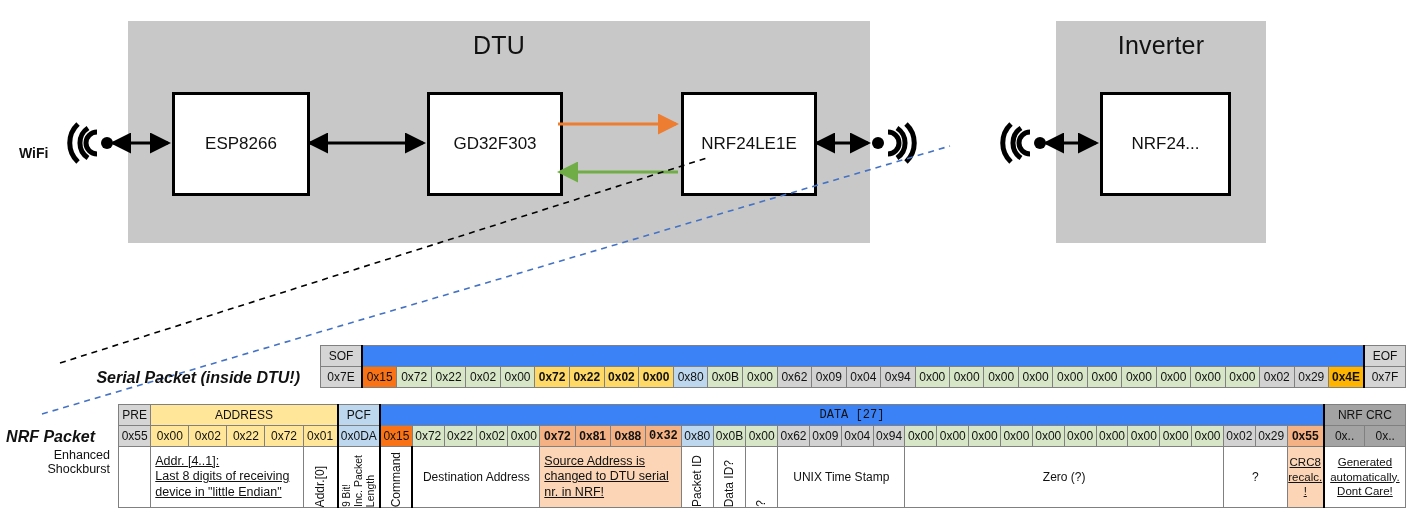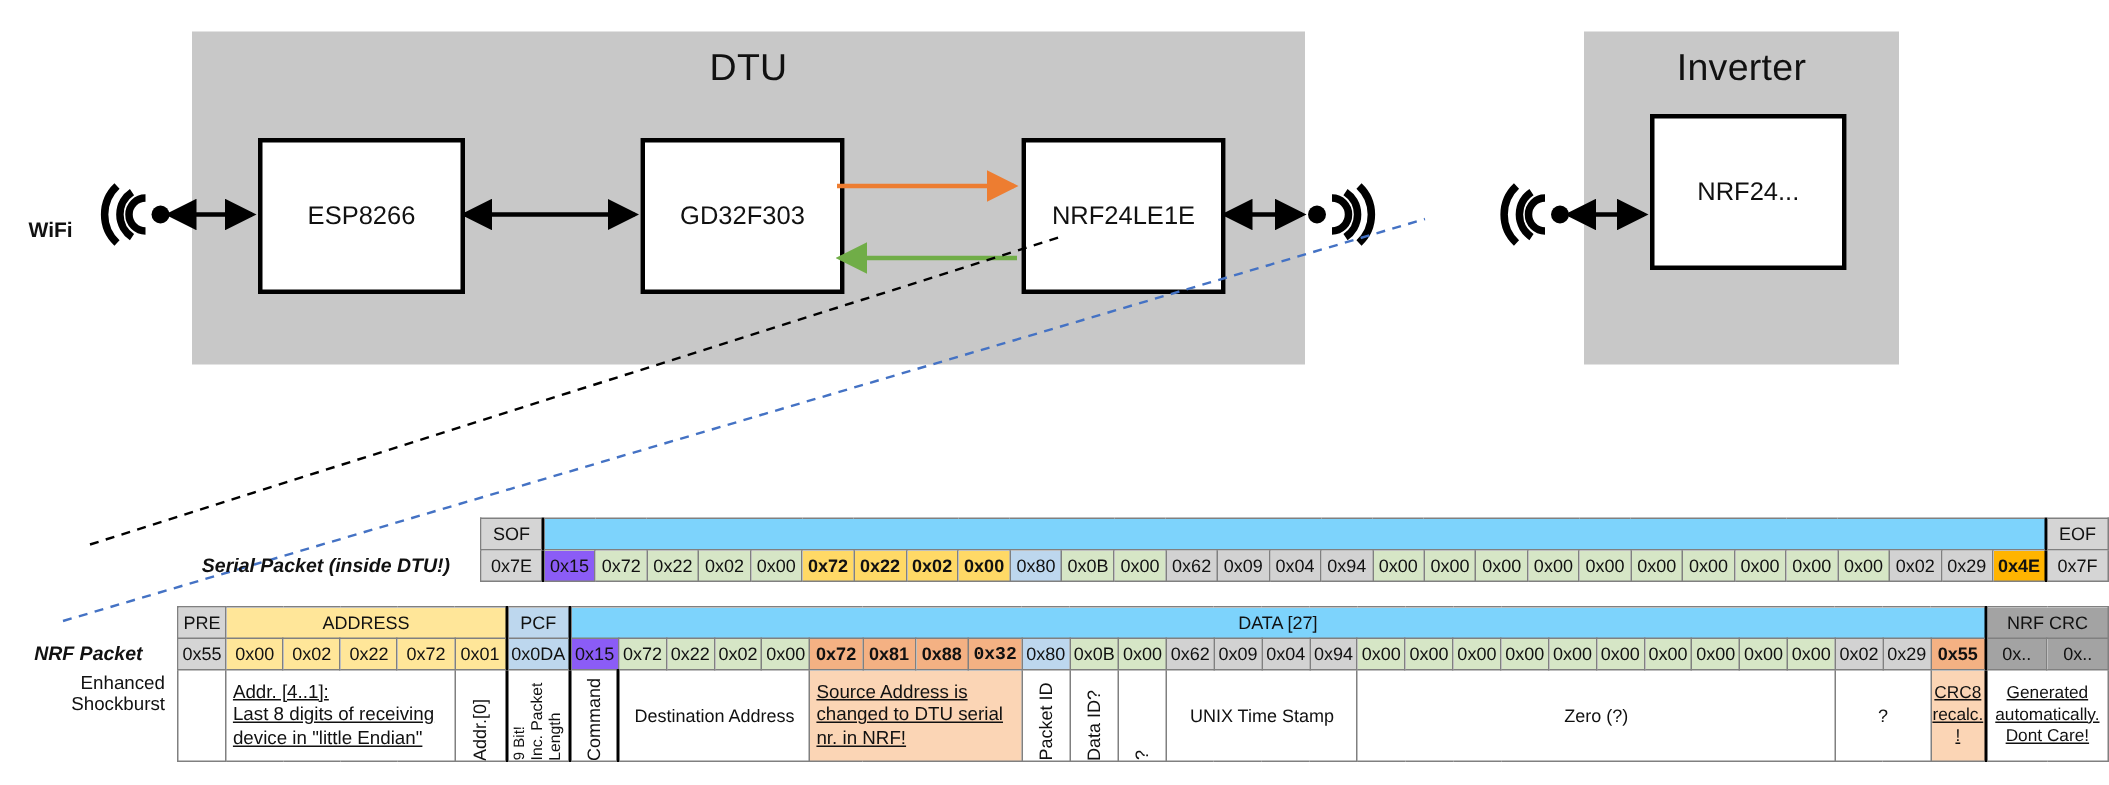--- a/index.html
+++ b/index.html
@@ -18,44 +18,44 @@
     position:absolute;background:#ffffff;border:3px solid #000;
     display:flex;align-items:center;justify-content:center;
     font-size:17px;color:#111;
   }
   .wifi-label{position:absolute;font-size:14px;color:#111;}
   svg.ovl{position:absolute;left:0;top:0;width:1406px;height:523px;pointer-events:none;overflow:visible;}
 
   
   #packets{position:absolute;left:0;top:340px;width:1406px;height:183px;}
   .rowlabel{
-    position:absolute;font-size:13px;font-weight:bold;font-style:italic;color:#111;
+    position:absolute;font-size:16px;font-weight:bold;font-style:italic;color:#111;
     text-align:right;
   }
   .plainlabel{position:absolute;font-size:12.5px;color:#111;text-align:right;}
 
   table.pk{border-collapse:collapse;position:absolute;table-layout:fixed;}
   table.pk td{
     border:1px solid #808080;font-size:12px;color:#111;
     text-align:center;vertical-align:middle;height:20px;padding:0;
     white-space:nowrap;overflow:hidden;
   }
   td.gray{background:#d5d5d5;}
-  td.greenD{background:#8b5cf6;}
+  td.greenD{background:#f97316;}
   td.green{background:#d6e6c6;}
   td.grayv{background:#d2d2d2;}
   td.amber{background:#ffd966;font-weight:bold;}
   td.orange{background:#ffb400;font-weight:bold;}
   td.blue{background:#bdd7ee;}
   td.blueHdr{background:#a3a3a3;}
   td.yellow{background:#ffe699;}
   td.salmon{background:#f4b183;font-weight:bold;}
   td.salmonLt{background:#fbd5b5;margin-top:31px;}
   td.white{background:#ffffff;}
-  td.blank{background:#7dd3fc;border:1px solid #f0f0f0;}
+  td.blank{background:#3b82f6;border:1px solid #f0f0f0;font-family:Liberation Mono, monospace;}
   td.none{background:transparent;border:none;}
   td.hdr{font-weight:normal;text-align:center;}
   td.lft{text-align:left;padding-left:4px;}
   .vert{
     writing-mode:vertical-rl;transform:rotate(180deg);
     display:inline-block;font-size:12px;line-height:1.05;
   }
   .vgrp{display:flex;flex-direction:row;justify-content:center;align-items:flex-end;height:100%;}
   .desc{font-size:12.5px;line-height:1.25;text-decoration:underline;}
   .desc.sm{font-size:11.5px;}
@@ -77,21 +77,21 @@
 
   <div class="chip" style="left:172px;top:92px;width:132px;height:98px;">
     <span>ESP8266</span>
   </div>
   <div class="chip" style="left:427px;top:92px;width:130px;height:98px;">
     <span>GD32F303</span>
   </div>
   <div class="chip" style="left:681px;top:92px;width:130px;height:98px;">
     <span>NRF24LE1E</span>
   </div>
-  <div class="chip" style="left:1100px;top:76px;width:125px;height:98px;">
+  <div class="chip" style="left:1100px;top:92px;width:125px;height:98px;">
     <span>NRF24...</span>
   </div>
 
   <div class="wifi-label" style="left:19px;top:145px;font-weight:bold;">WiFi</div>
 </div>
 
 <svg class="ovl">
   <defs>
     <marker id="mk" markerWidth="7" markerHeight="7" refX="6" refY="3.5" orient="auto">
       <path d="M0,0 L7,3.5 L0,7 z" fill="#000"></path>

